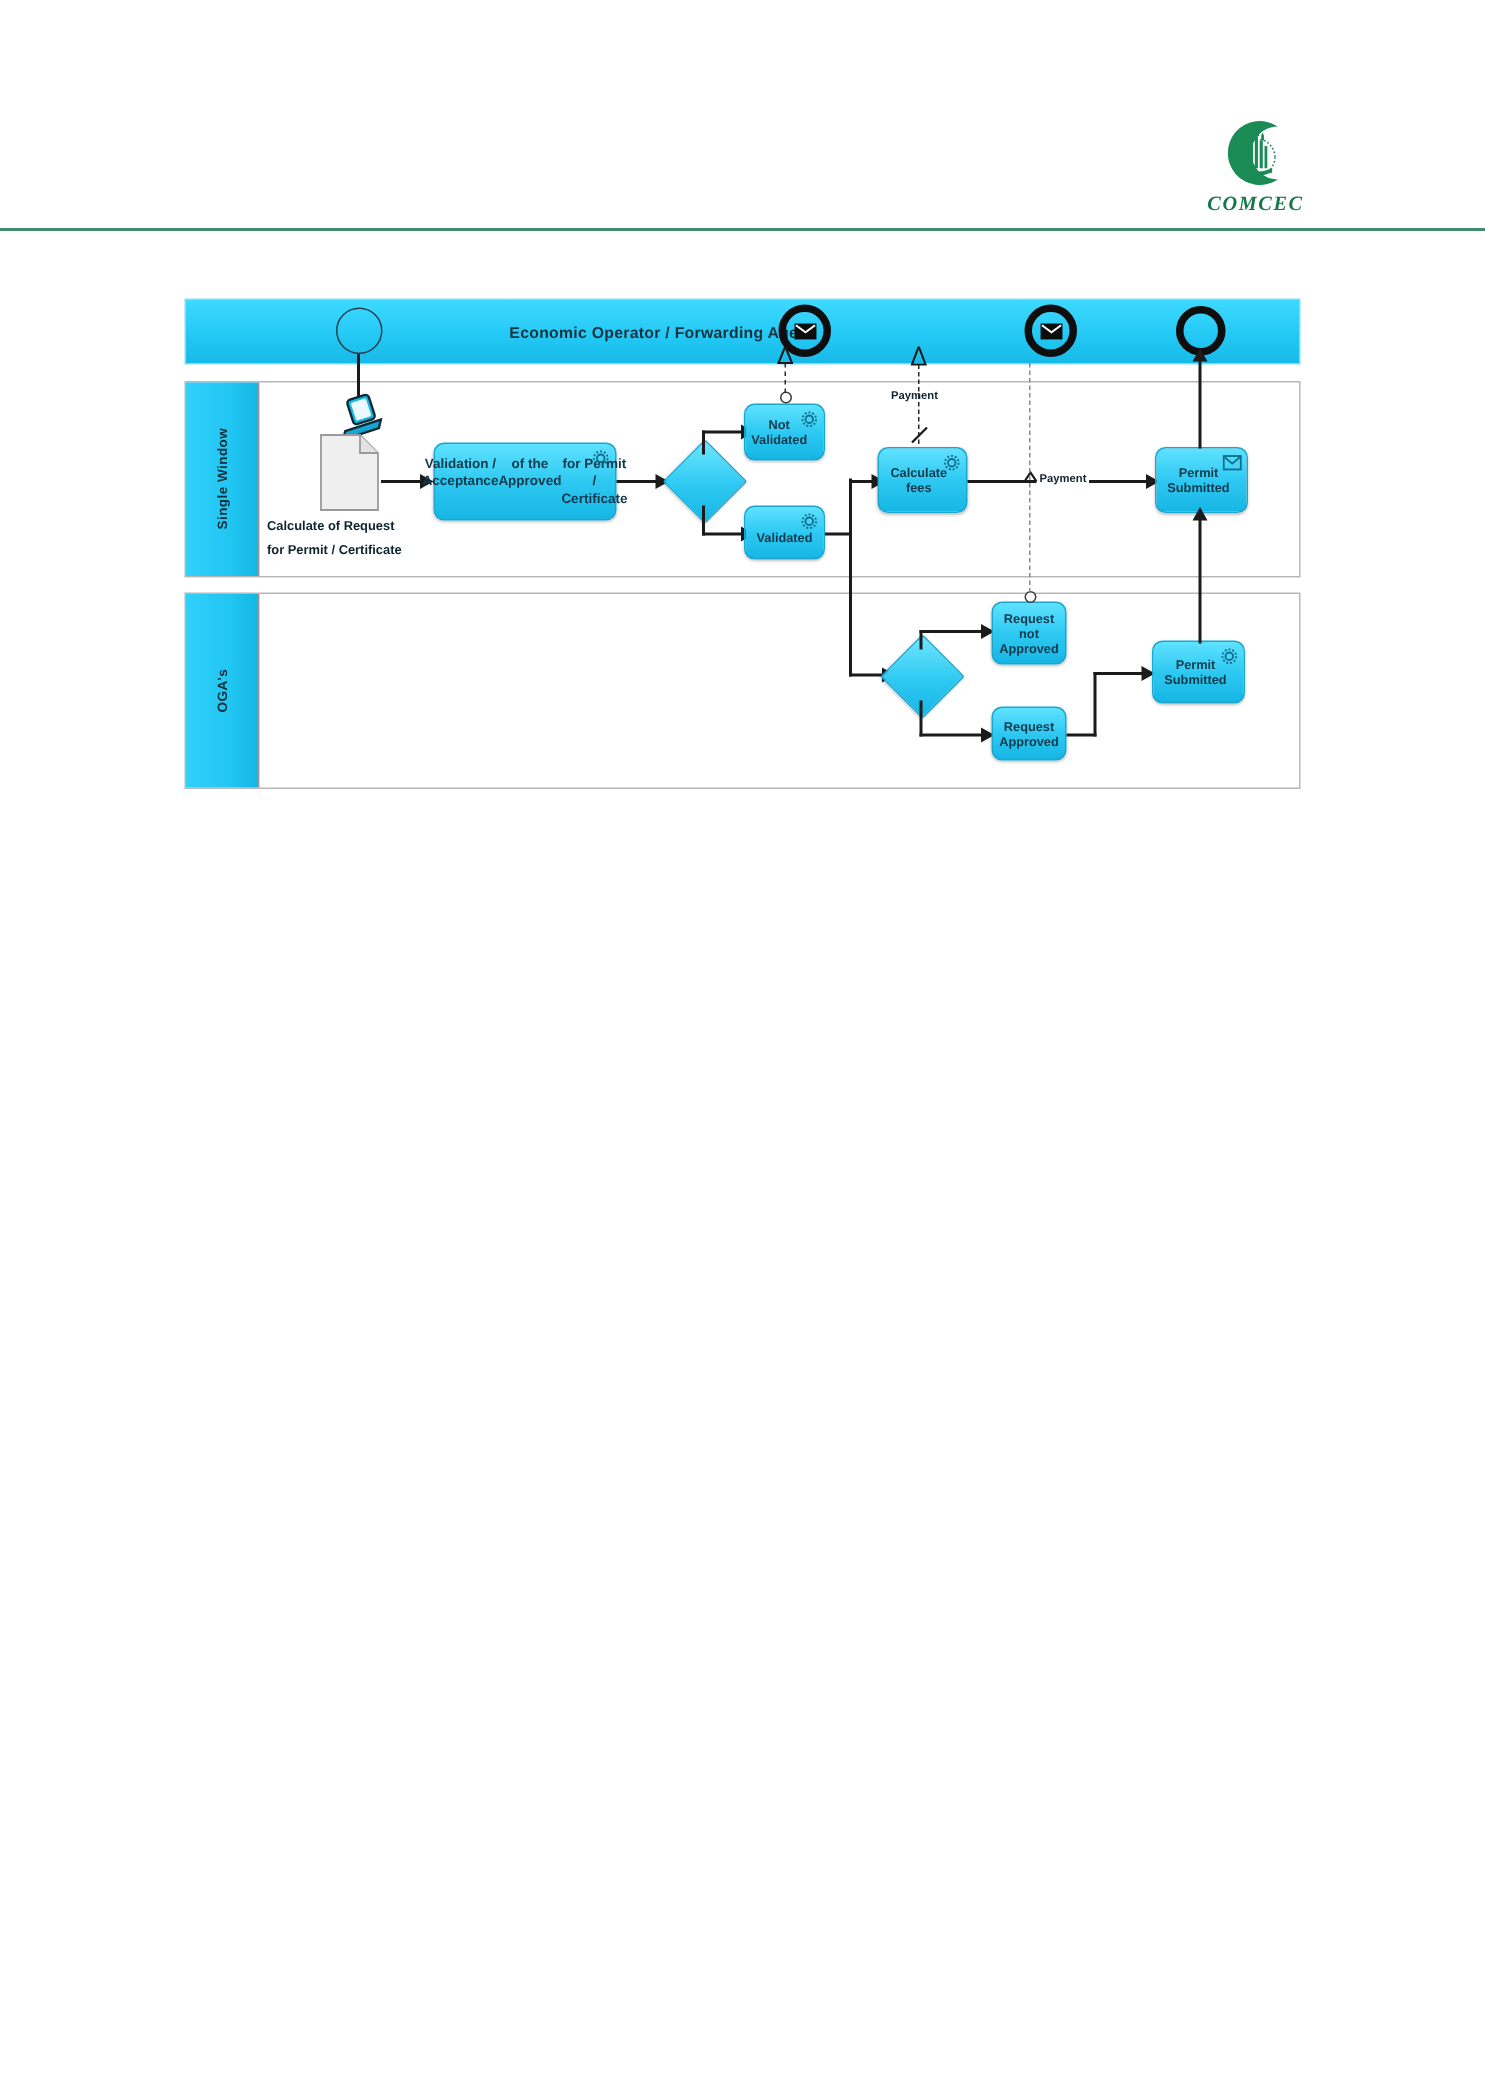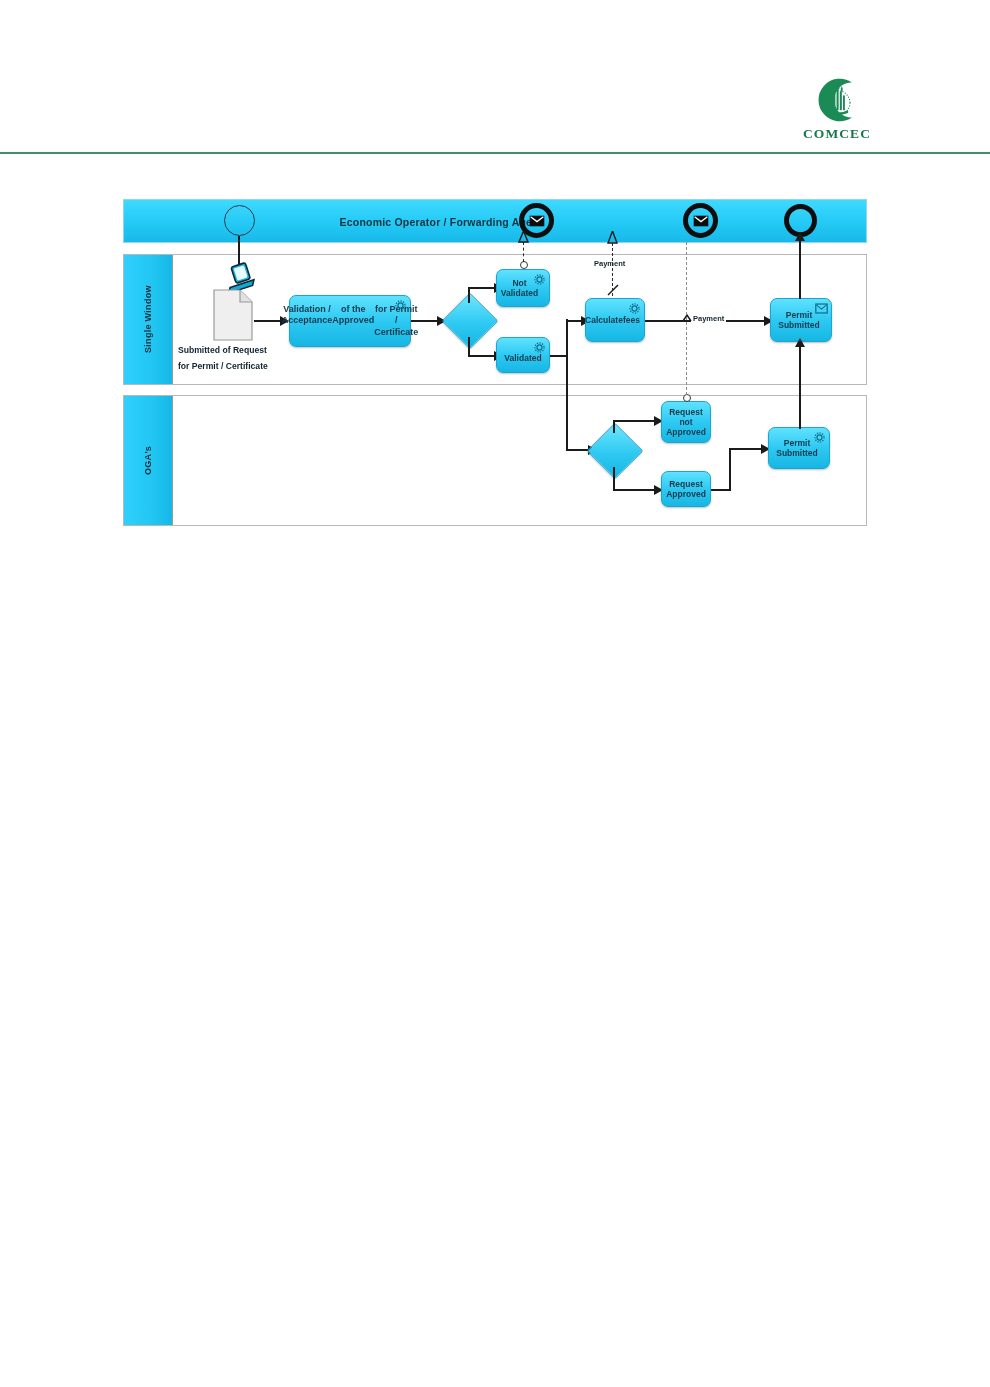--- a/index.html
+++ b/index.html
@@ -6,21 +6,21 @@
   body{
     width:990px;height:1387px;
     background:#ffffff;
     font-family:"Liberation Sans", sans-serif;
     position:relative;
     overflow:hidden;
   }
   
   #page-header{position:absolute;left:0;top:0;width:990px;height:160px;}
   #logo-block{position:absolute;left:793px;top:72px;width:88px;height:72px;
-    display:flex;flex-direction:column;align-items:center;justify-content:center;}
+    display:flex;flex-direction:column;align-items:center;justify-content:flex-end;font-style:italic;}
   #logo-mark{width:56px;height:50px;}
   #logo-text{font-family:"Liberation Serif",serif;font-size:13.5px;letter-spacing:1.1px;
     color:#15774a;font-weight:700;margin-top:1px;}
   #header-rule{position:absolute;left:0;top:152px;width:990px;height:2px;background:#3f8f6d;}
 
   
   #diagram{position:absolute;left:123px;top:199px;width:744px;height:327px;}
 
   
   .pool-header{position:absolute;left:0;top:0;width:744px;height:44px;
@@ -159,21 +159,21 @@
       <rect x="14.2" y="5.3" width="10.6" height="12.4" rx="1.2" fill="#e8f9ff"></rect>
       <path d="M5 22 L30 22 L27 27 L2 27 Z" fill="#13a7d2" stroke="#0d2a37" stroke-width="1.6"></path>
     </g>
   </svg>
 
   <svg class="doc-icon" style="left:90px;top:90px;width:40px;height:52px;" viewBox="0 0 40 52">
     <path d="M1 1 L27 1 L39 13 L39 51 L1 51 Z" fill="#efefef" stroke="#9a9a9a" stroke-width="1.2"></path>
     <path d="M27 1 L27 13 L39 13" fill="#e2e2e2" stroke="#9a9a9a" stroke-width="1.2"></path>
   </svg>
 
-  <div class="cap" style="left:55px;top:146px;">Submitted of  Request</div>
+  <div class="cap" style="left:55px;top:146px;">Calculate of  Request</div>
   <div class="cap" style="left:55px;top:162px;">for Permit / Certificate</div>
 
   <div class="ln lnh" style="left:131px;top:121px;width:28px;"></div>
   <div class="arrow ar-r" style="left:157px;top:117px;"></div>
 
   <div class="task task-lg" style="left:166px;top:96px;width:122px;height:52px;">
     <div style="display:flex;flex-direction:row;line-height:1.25;">
       <span>Validation / Acceptance</span>
       <span>of the Approved</span>
       <span>for Permit / Certificate</span>
@@ -227,21 +227,21 @@
       </g>
     </svg>
   </div>
 
   <div class="ln lnh" style="left:427px;top:156px;width:18px;"></div>
   <div class="ln lnv" style="left:443px;top:120px;height:132px;"></div>
   <div class="ln lnh" style="left:443px;top:121px;width:18px;"></div>
   <div class="arrow ar-r" style="left:458px;top:117px;"></div>
 
   <div class="task" style="left:462px;top:99px;width:60px;height:44px;">
-    <div style="display:flex;flex-direction:row;line-height:1.2;padding-right:5px;">
+    <div style="display:flex;flex-direction:column;line-height:1.2;padding-right:5px;">
       <span>Calculate</span>
       <span>fees</span>
     </div>
     <svg class="marker marker-gear" viewBox="0 0 16 16">
       <g fill="none" stroke="#0e6c8c" stroke-width="1.5">
         <circle cx="8" cy="8" r="3.1"></circle>
         <circle cx="8" cy="8" r="5.6" stroke-dasharray="1.6 1.6"></circle>
       </g>
     </svg>
   </div>

